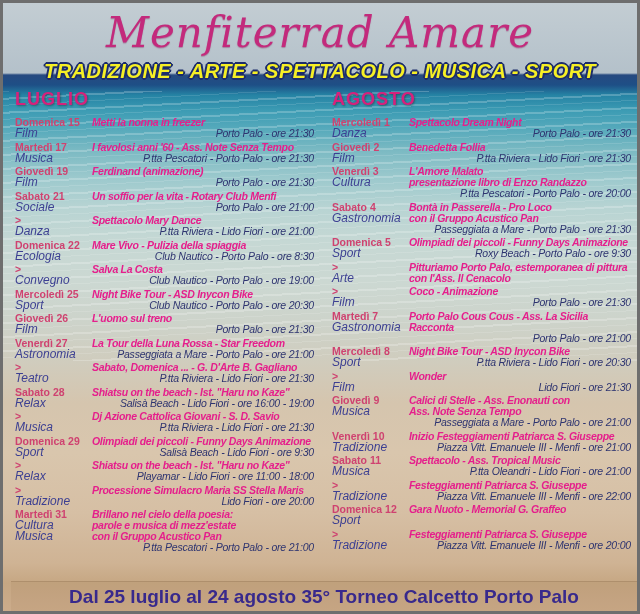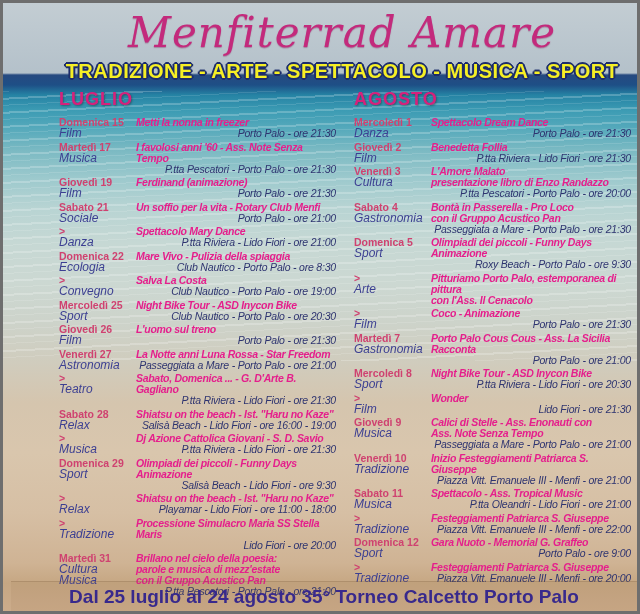--- a/index.html
+++ b/index.html
@@ -11,41 +11,41 @@
       #c3cdd3 0px,#b4c1ca 70px,
       #264a80 72px,#1e4f86 82px,
       #2583a4 92px,#3d9cb4 108px,
       #55a9bb 125px,#7cbac3 148px,
       #9cc9cd 175px,#b8d4d3 205px,
       #c6d8d4 240px,#ccd8d2 280px,
       #cdd3ca 320px,#d0ccbd 360px,
       #d5c5ae 400px,#d9c6ad 450px,
       #d6bfa4 510px,#cfb394 560px,
       #c6a783 580px,#cdad8d 614px);
-    padding-left:44px;
   }
   .poster::before{
     content:"";position:absolute;left:0;right:0;top:88px;height:270px;z-index:0;
     background:repeating-linear-gradient(-3deg,
       rgba(255,255,255,.22) 0 2px,rgba(255,255,255,0) 2px 8px,
       rgba(255,255,255,.12) 8px 9px,rgba(255,255,255,0) 9px 14px);
     pointer-events:none;
   }
   .poster>*{position:relative;z-index:1;}
   .script-title{
     font-family:"DejaVu Serif",serif;font-style:italic;font-weight:normal;
     font-size:42px;line-height:1.15;color:#c32a7c;text-align:center;
     margin:6px 0 0;letter-spacing:1px;
     text-shadow:0 1px 1px rgba(120,20,80,.35);
   }
   .banner{
     margin-top:3px;text-align:center;font-weight:bold;font-size:20px;
     letter-spacing:.5px;color:#f6ef25;
     text-shadow:-2px 0 #1d2d6b,2px 0 #1d2d6b,0 -2px #1d2d6b,0 2px #1d2d6b,
       -1px -1px #1d2d6b,1px -1px #1d2d6b,-1px 1px #1d2d6b,1px 1px #1d2d6b;
+    font-style:italic;
   }
   .columns{display:flex;gap:18px;padding:2px 6px 0 12px;}
   .column{flex:1;min-width:0;}
   .month{
     font-size:18px;font-weight:bold;letter-spacing:1px;color:#d6217c;
     margin:4px 0 7px;text-shadow:1px 1px 2px rgba(40,40,40,.45);
   }
   .event{display:flex;gap:5px;margin-bottom:2.5px;line-height:11px;}
   .date-cell{flex:0 0 72px;width:72px;}
   .edate{font-size:10.5px;font-weight:bold;color:#cf4270;white-space:nowrap;}
@@ -174,21 +174,21 @@
       <div class="eloc">Porto Palo - ore 21:30</div>
     </div>
   </div>
 
   <div class="event">
     <div class="date-cell">
       <div class="edate">Venerdì 27</div>
       <div class="ecat">Astronomia</div>
     </div>
     <div class="detail-cell">
-      <div class="etitle">La Notte anni Luna Rossa - Star Freedom</div>
+      <div class="etitle">La Tour della Luna Rossa - Star Freedom</div>
       <div class="eloc">Passeggiata a Mare - Porto Palo - ore 21:00</div>
     </div>
   </div>
 
   <div class="event">
     <div class="date-cell">
       <div class="edate">&gt;</div>
       <div class="ecat">Teatro</div>
     </div>
     <div class="detail-cell">
@@ -269,21 +269,21 @@
     </section>
     <section class="column">
       <h2 class="month">AGOSTO</h2>
       <div class="events">
   <div class="event">
     <div class="date-cell">
       <div class="edate">Mercoledì 1</div>
       <div class="ecat">Danza</div>
     </div>
     <div class="detail-cell">
-      <div class="etitle">Spettacolo Dream Dance</div>
+      <div class="etitle">Spettacolo Dream Night</div>
       <div class="eloc">Porto Palo - ore 21:30</div>
     </div>
   </div>
 
   <div class="event">
     <div class="date-cell">
       <div class="edate">Giovedì 2</div>
       <div class="ecat">Film</div>
     </div>
     <div class="detail-cell">
@@ -427,21 +427,20 @@
     </div>
   </div>
 
   <div class="event">
     <div class="date-cell">
       <div class="edate">Domenica 12</div>
       <div class="ecat">Sport</div>
     </div>
     <div class="detail-cell">
       <div class="etitle">Gara Nuoto - Memorial G. Graffeo</div>
-      <div class="eloc">Porto Palo - ore 9:00</div>
     </div>
   </div>
 
   <div class="event">
     <div class="date-cell">
       <div class="edate">&gt;</div>
       <div class="ecat">Tradizione</div>
     </div>
     <div class="detail-cell">
       <div class="etitle">Festeggiamenti Patriarca S. Giuseppe</div>

